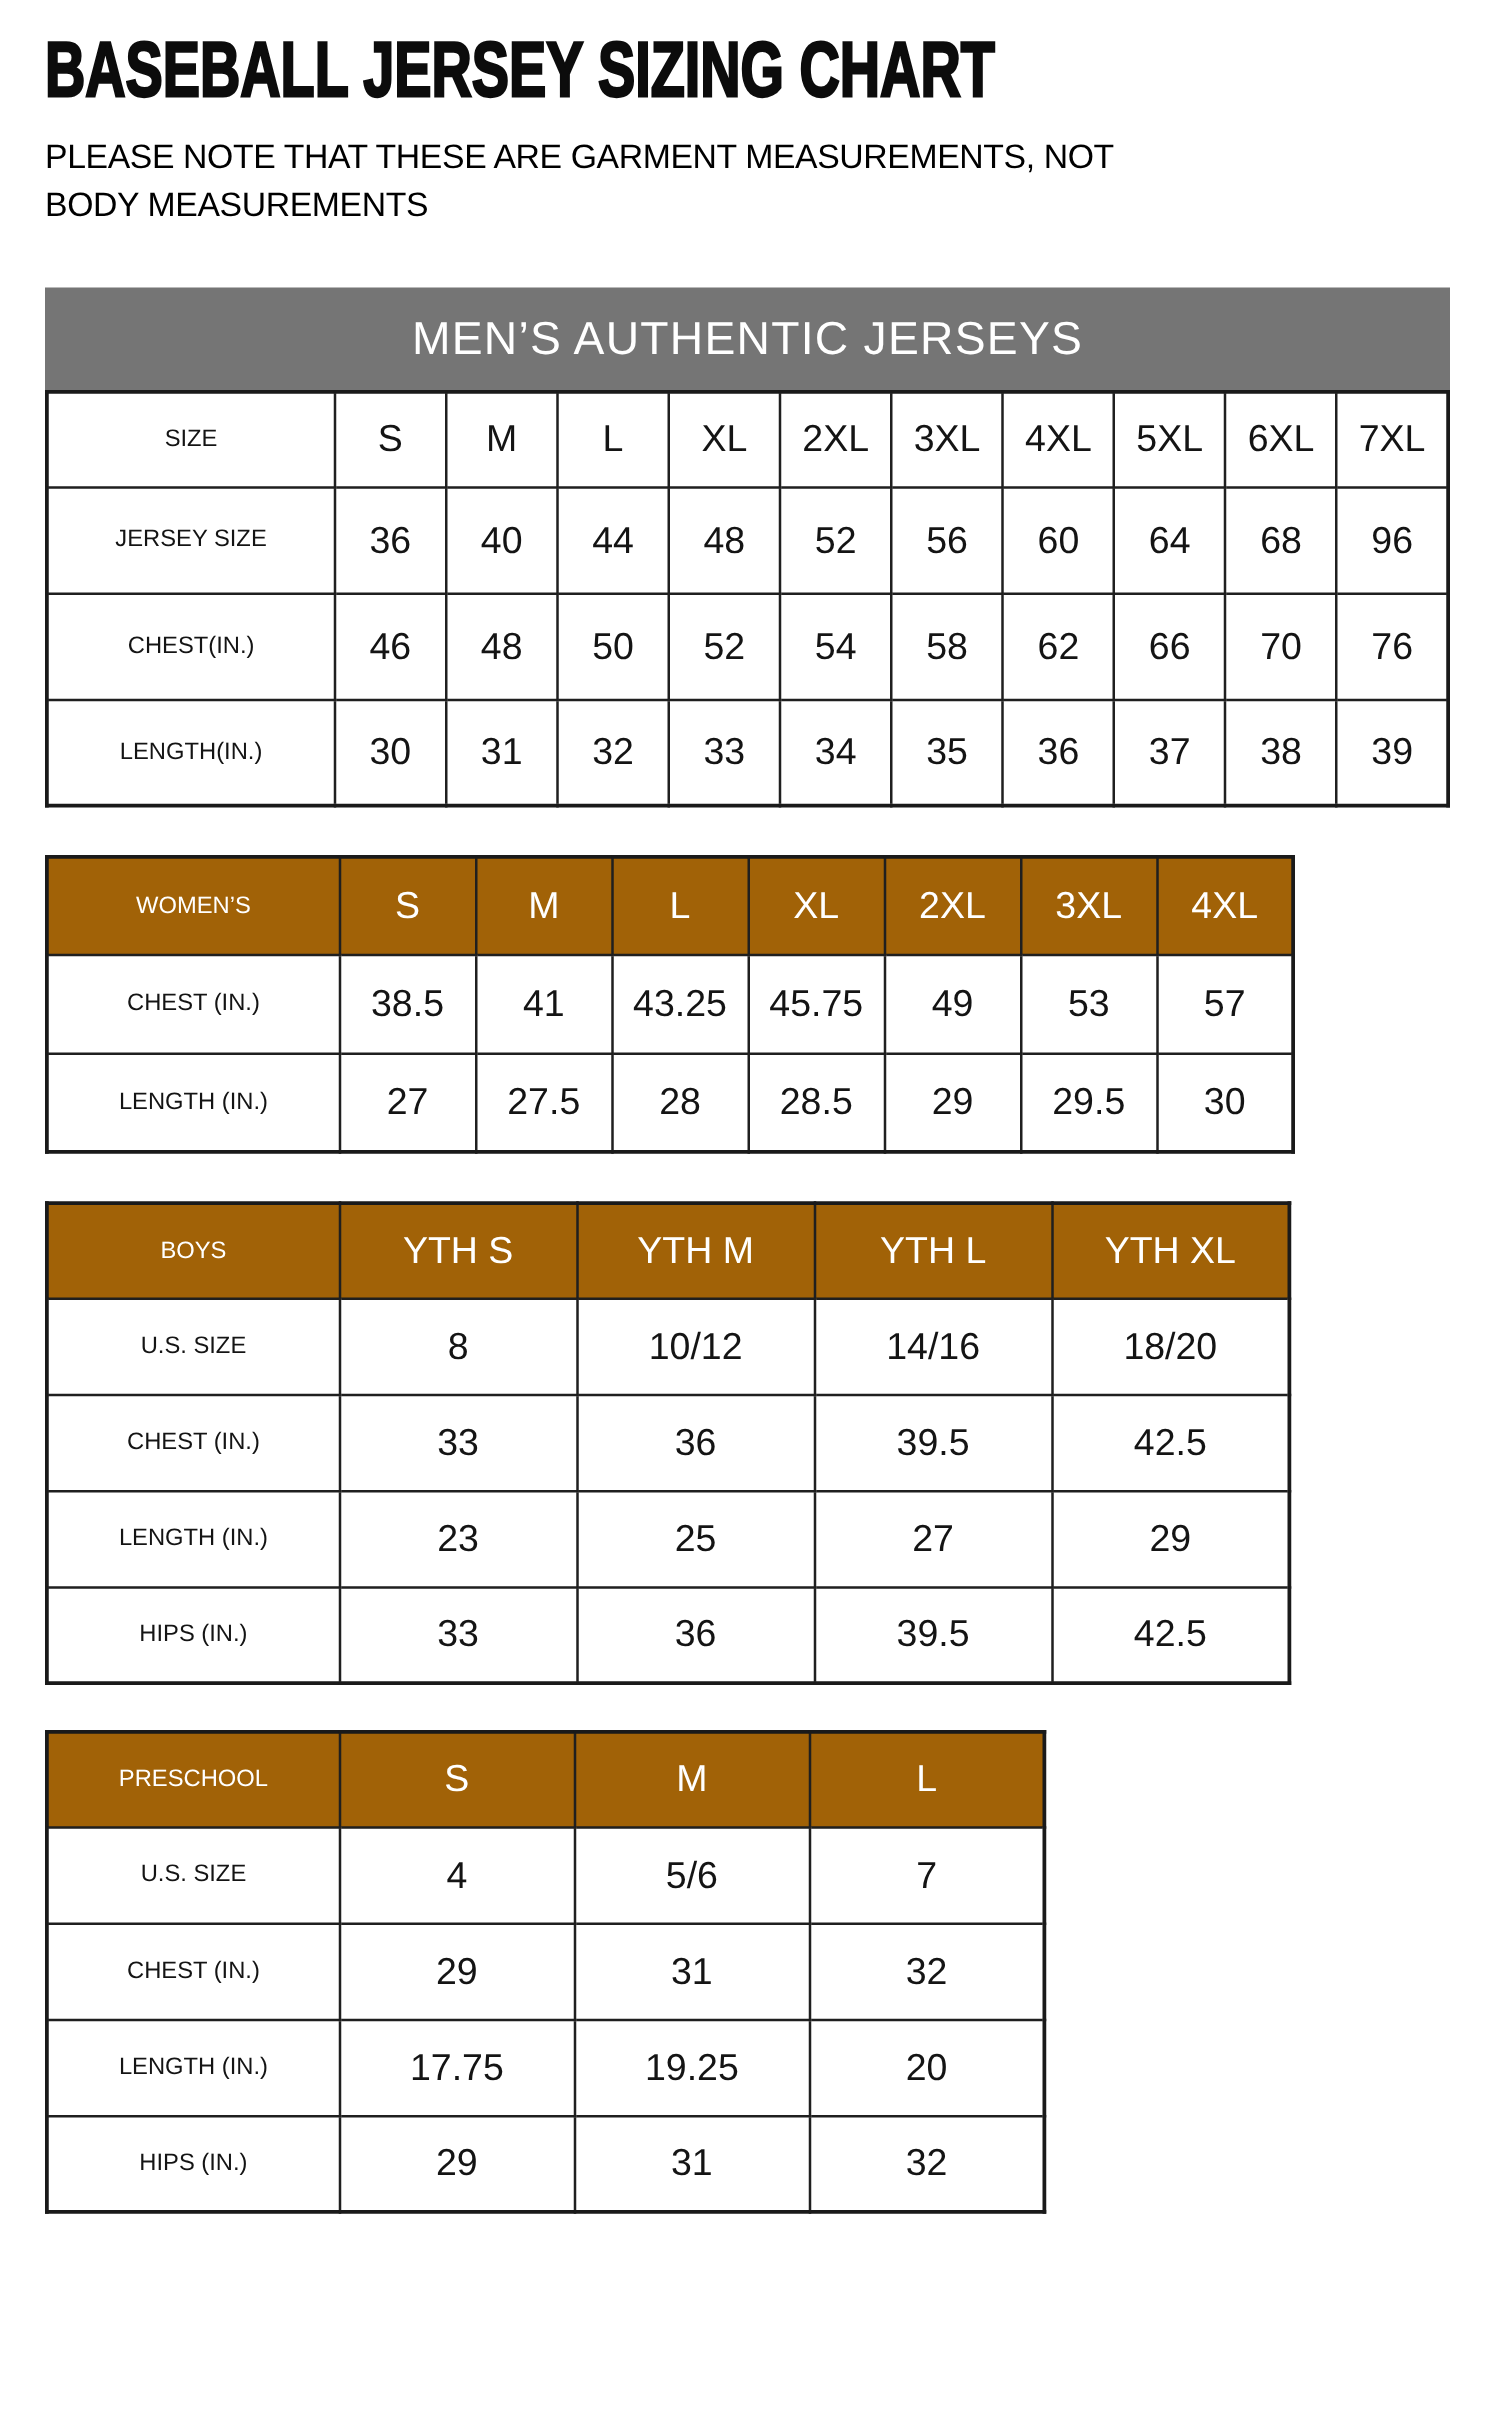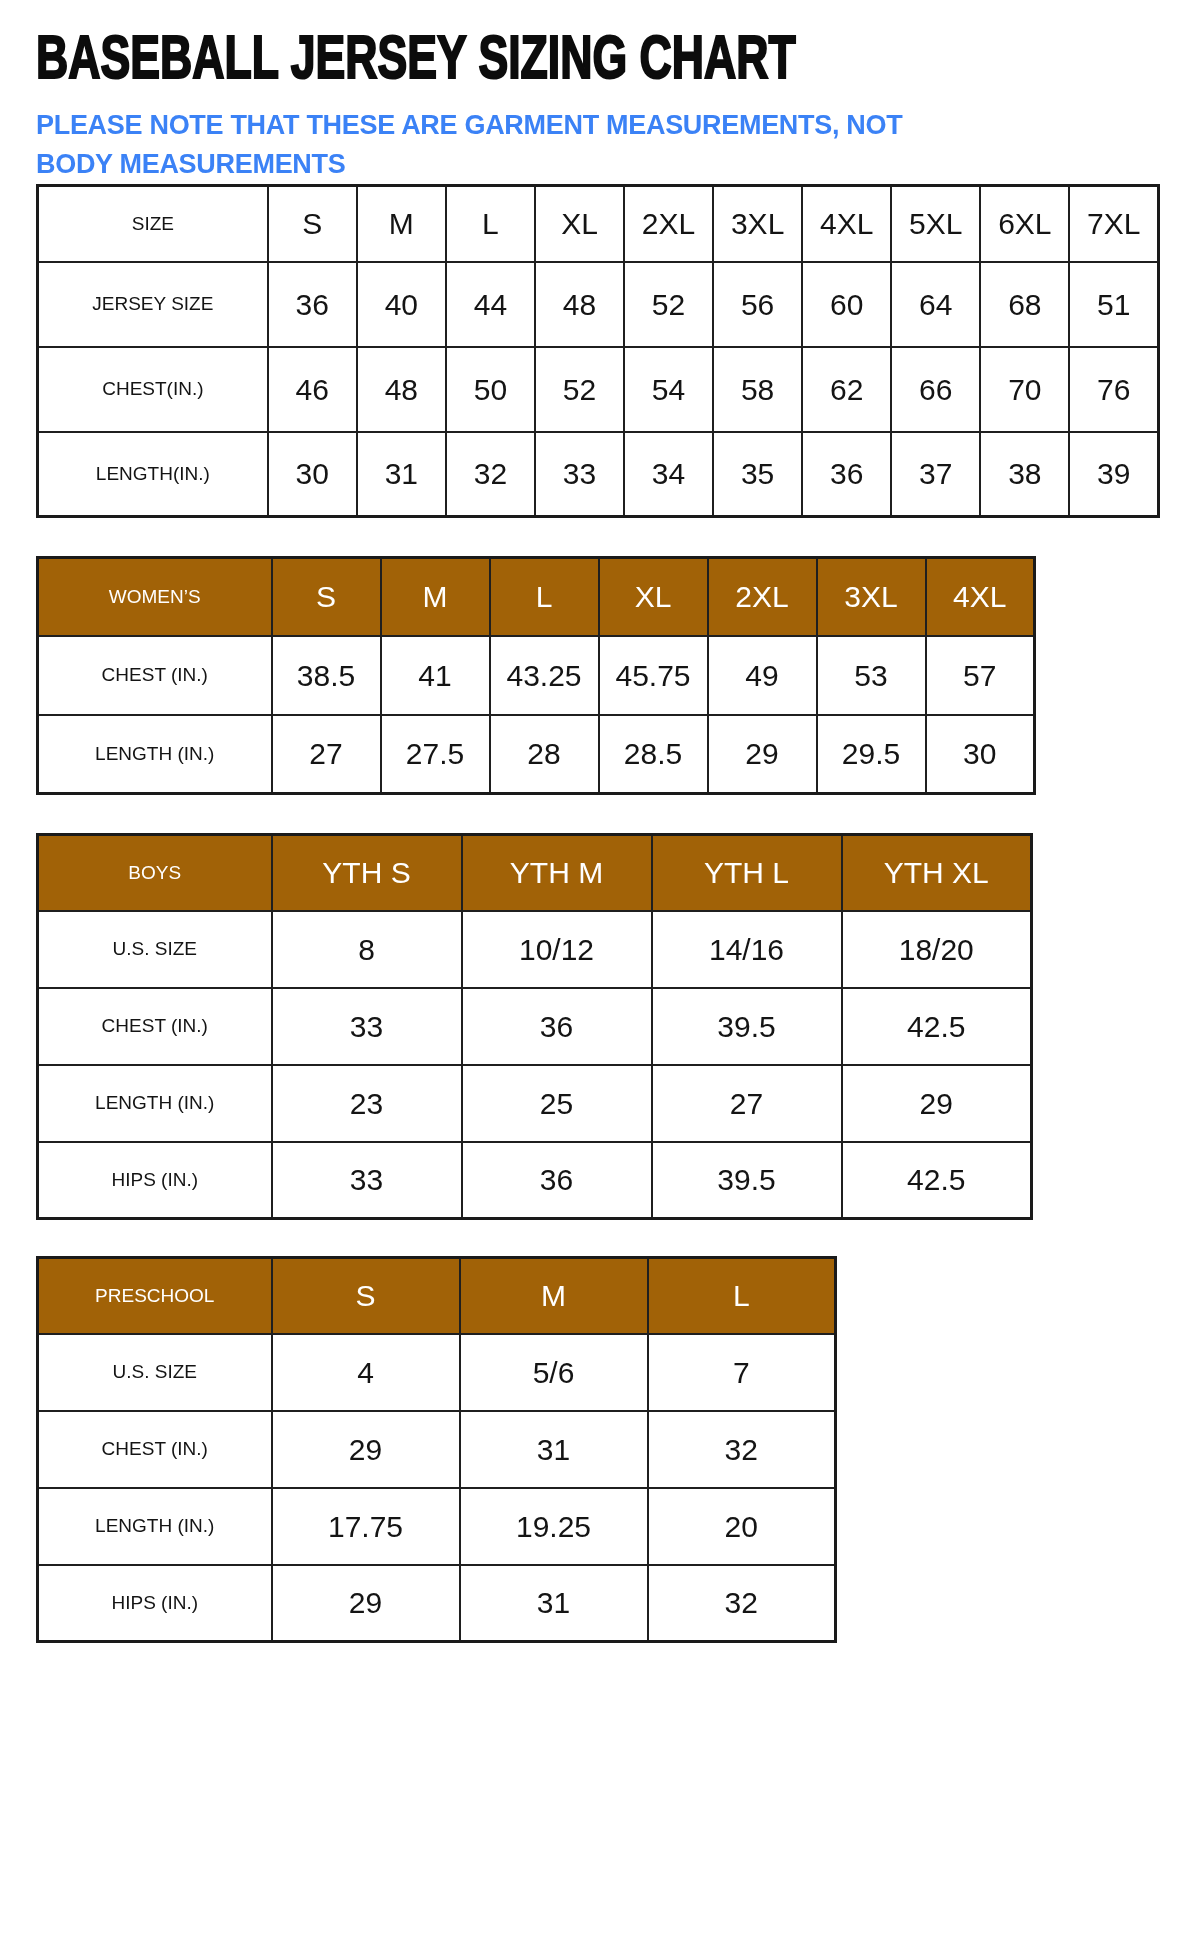--- a/index.html
+++ b/index.html
@@ -25,23 +25,23 @@
     white-space: nowrap;
     margin-top: 6px;
     line-height: 1.0;
   }
 
   
   .note {
     margin-top: 18px;
     width: 900px;
     font-size: 27px;
-    font-weight: 700;
+    font-weight: 400;
     line-height: 1.45;
-    color: #3b82f6;
+    color: #000000;
     letter-spacing: -0.3px;
   }
 
   
   .banner {
     margin-top: 46px;
     width: 1124px;
     height: 82px;
     background: #757575;
     color: #ffffff;
@@ -107,20 +107,21 @@
 </style>
 </head>
 <body>
 
 <div class="page">
 
   <h1 class="title">BASEBALL JERSEY SIZING CHART</h1>
 
   <p class="note">PLEASE NOTE THAT THESE ARE GARMENT MEASUREMENTS, NOT BODY MEASUREMENTS</p>
 
+  <div class="banner">MEN’S AUTHENTIC JERSEYS</div>
 
   <div>
       <table class="t-mens">
         <colgroup>
           <col class="label">
           <col class="data">
           <col class="data">
           <col class="data">
           <col class="data">
           <col class="data">
@@ -150,21 +151,21 @@
             <td class="label">JERSEY SIZE</td>
             <td>36</td>
             <td>40</td>
             <td>44</td>
             <td>48</td>
             <td>52</td>
             <td>56</td>
             <td>60</td>
             <td>64</td>
             <td>68</td>
-            <td>51</td>
+            <td>96</td>
           </tr>
           <tr>
             <td class="label">CHEST(IN.)</td>
             <td>46</td>
             <td>48</td>
             <td>50</td>
             <td>52</td>
             <td>54</td>
             <td>58</td>
             <td>62</td>

